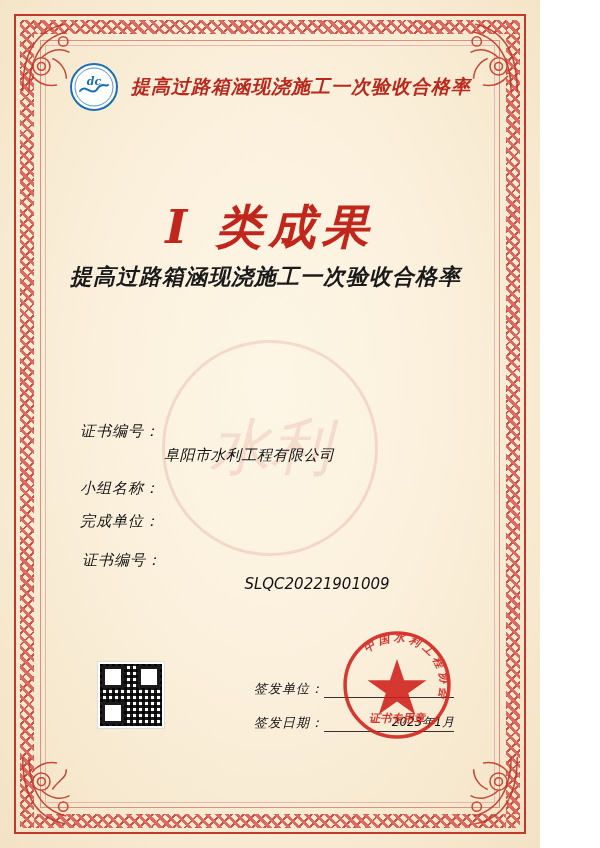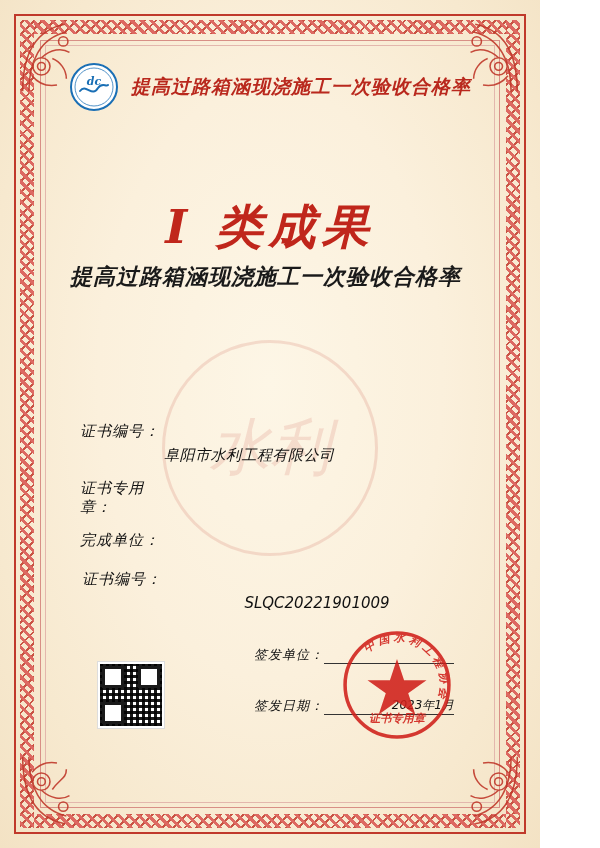--- a/index.html
+++ b/index.html
@@ -215,21 +215,21 @@
     bottom: 108px;
     width: 200px;
     font-family: "DejaVu Sans", "Liberation Sans", sans-serif;
     font-size: 13px;
     color: #111;
   }
   .sign-row {
     display: flex;
     align-items: flex-end;
     height: 26px;
-    margin-bottom: 25px;
+    margin-bottom: 8px;
   }
   .sign-label {
     flex: 0 0 auto;
     letter-spacing: 1px;
   }
   .sign-value {
     flex: 1 1 auto;
     border-bottom: 1px solid #333;
     height: 18px;
     text-align: right;
@@ -326,21 +326,21 @@
   <div class="award-class">I 类成果</div>
 
   <div class="main-title">提高过路箱涵现浇施工一次验收合格率</div>
 
   <div class="info">
     <div class="info-row">
       <div class="info-label">证书编号：</div>
       <div class="info-value">阜阳市水利工程有限公司</div>
     </div>
     <div class="info-row">
-      <div class="info-label">证书专用章：</div>
+      <div class="info-label">小组名称：</div>
     </div>
     <div class="info-row">
       <div class="info-label">完成单位：</div>
     </div>
     <div class="info-row cert-no">
       <div class="info-label">证书编号：</div>
       <div class="info-value">SLQC20221901009</div>
     </div>
   </div>
 

